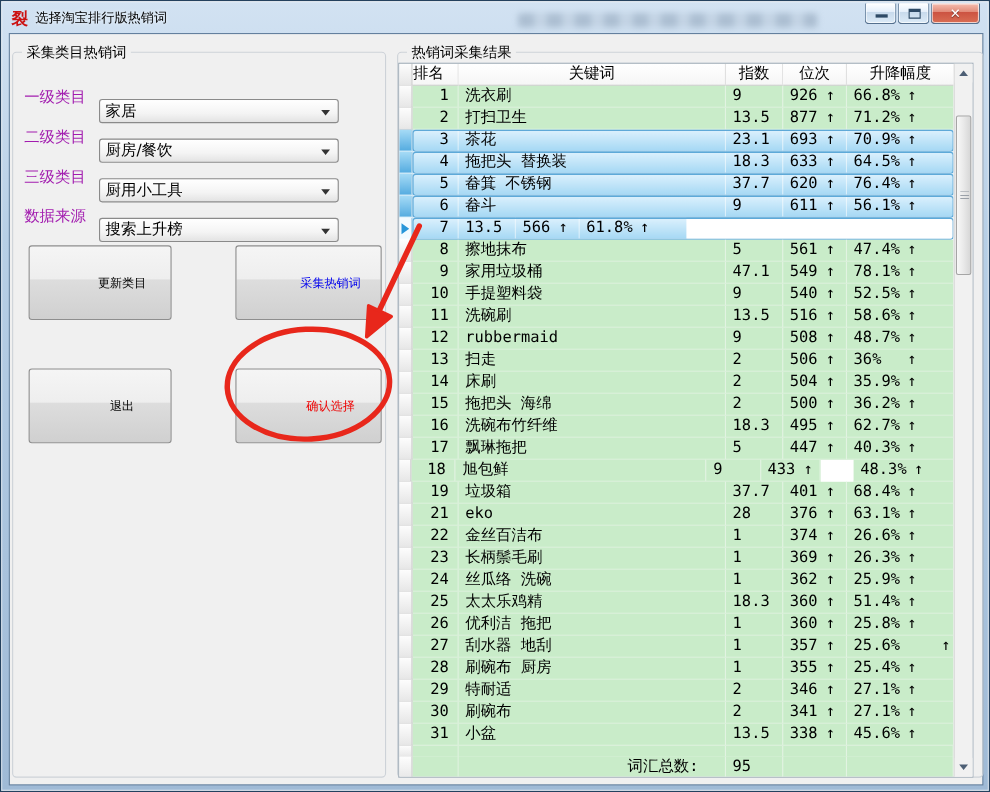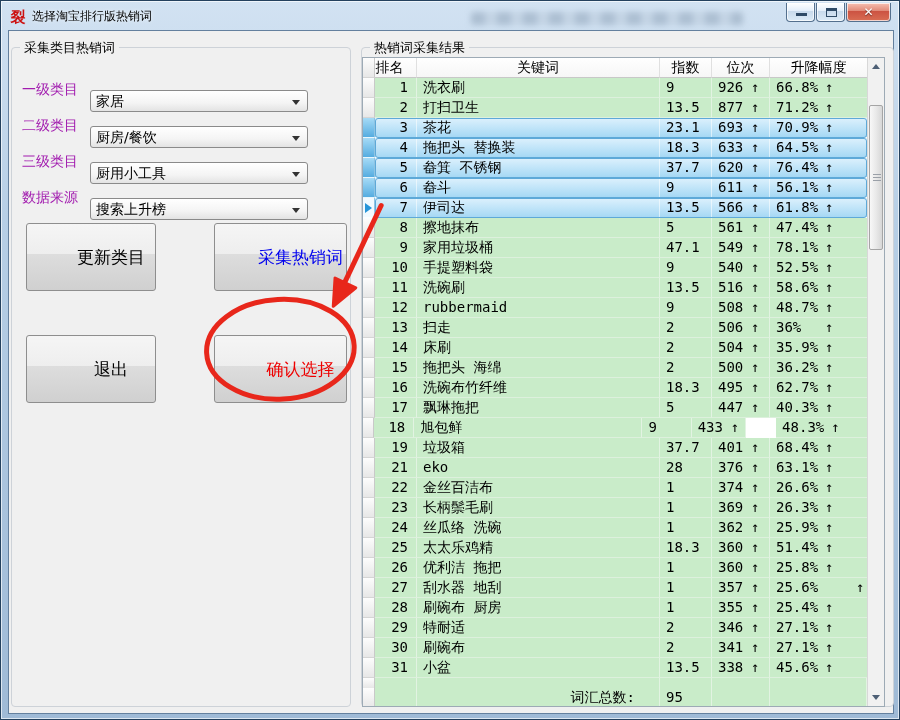--- a/index.html
+++ b/index.html
@@ -38,21 +38,21 @@
   
   .field-row{position:absolute;left:10px;width:326px;height:22px;}
   .field-label{display:inline-block;width:64px;font-size:14px;line-height:22px;color:#a21caf;}
   .combo{position:absolute;left:68px;top:12px;width:218px;height:22px;border:1px solid #8a8a8a;border-radius:3px;
     background:linear-gradient(180deg,#ffffff 0,#f4f4f4 60%,#e3e3e3 100%);cursor:default;}
   .combo .val{position:absolute;left:5px;top:0;font-size:14px;line-height:20px;color:#000;white-space:nowrap;}
   .combo .darr{position:absolute;right:7px;top:9px;width:0;height:0;
     border-left:4px solid transparent;border-right:4px solid transparent;border-top:5px solid #333;}
 
   
-  .btn{position:absolute;border:1px solid #8e8e8e;border-radius:3px;font-size:17px;color:#000;
+  .btn{position:absolute;border:1px solid #8e8e8e;border-radius:3px;font-size:11px;color:#000;
     background:linear-gradient(180deg,#f5f5f5 0,#eeeeee 45%,#dddddd 46%,#d0d0d0 100%);
     display:flex;align-items:center;justify-content:center;cursor:default;padding-left:40px;}
   .btn-update{left:14px;top:175px;width:130px;height:68px;}
   .btn-collect{left:202px;top:175px;width:133px;height:68px;}
   .btn-exit{left:14px;top:287px;width:130px;height:68px;}
   .btn-confirm{left:202px;top:287px;width:133px;height:68px;}
 
   
   .table{position:absolute;left:353px;top:26px;width:523px;height:650px;background:#fff;
     border:1px solid #9daab5;font-family:"DejaVu Sans Mono","DejaVu Sans",sans-serif;font-size:14px;}
@@ -277,21 +277,20 @@
       <span class="v">56.1%</span>
       <span class="arr">↑</span>
     </div>
   </div>
 
   <div class="row sel current">
     <div class="c g">
                 <span class="cur"></span>
               </div>
     <div class="c col-rank">7</div>
-    <div class="c col-kw">伊司达</div>
     <div class="c col-idx">13.5</div>
     <div class="c col-pos">
       <span class="v">566</span>
       <span class="arr">↑</span>
     </div>
     <div class="c col-chg" style="border-right:none;">
       <span class="v">61.8%</span>
       <span class="arr">↑</span>
     </div>
   </div>

